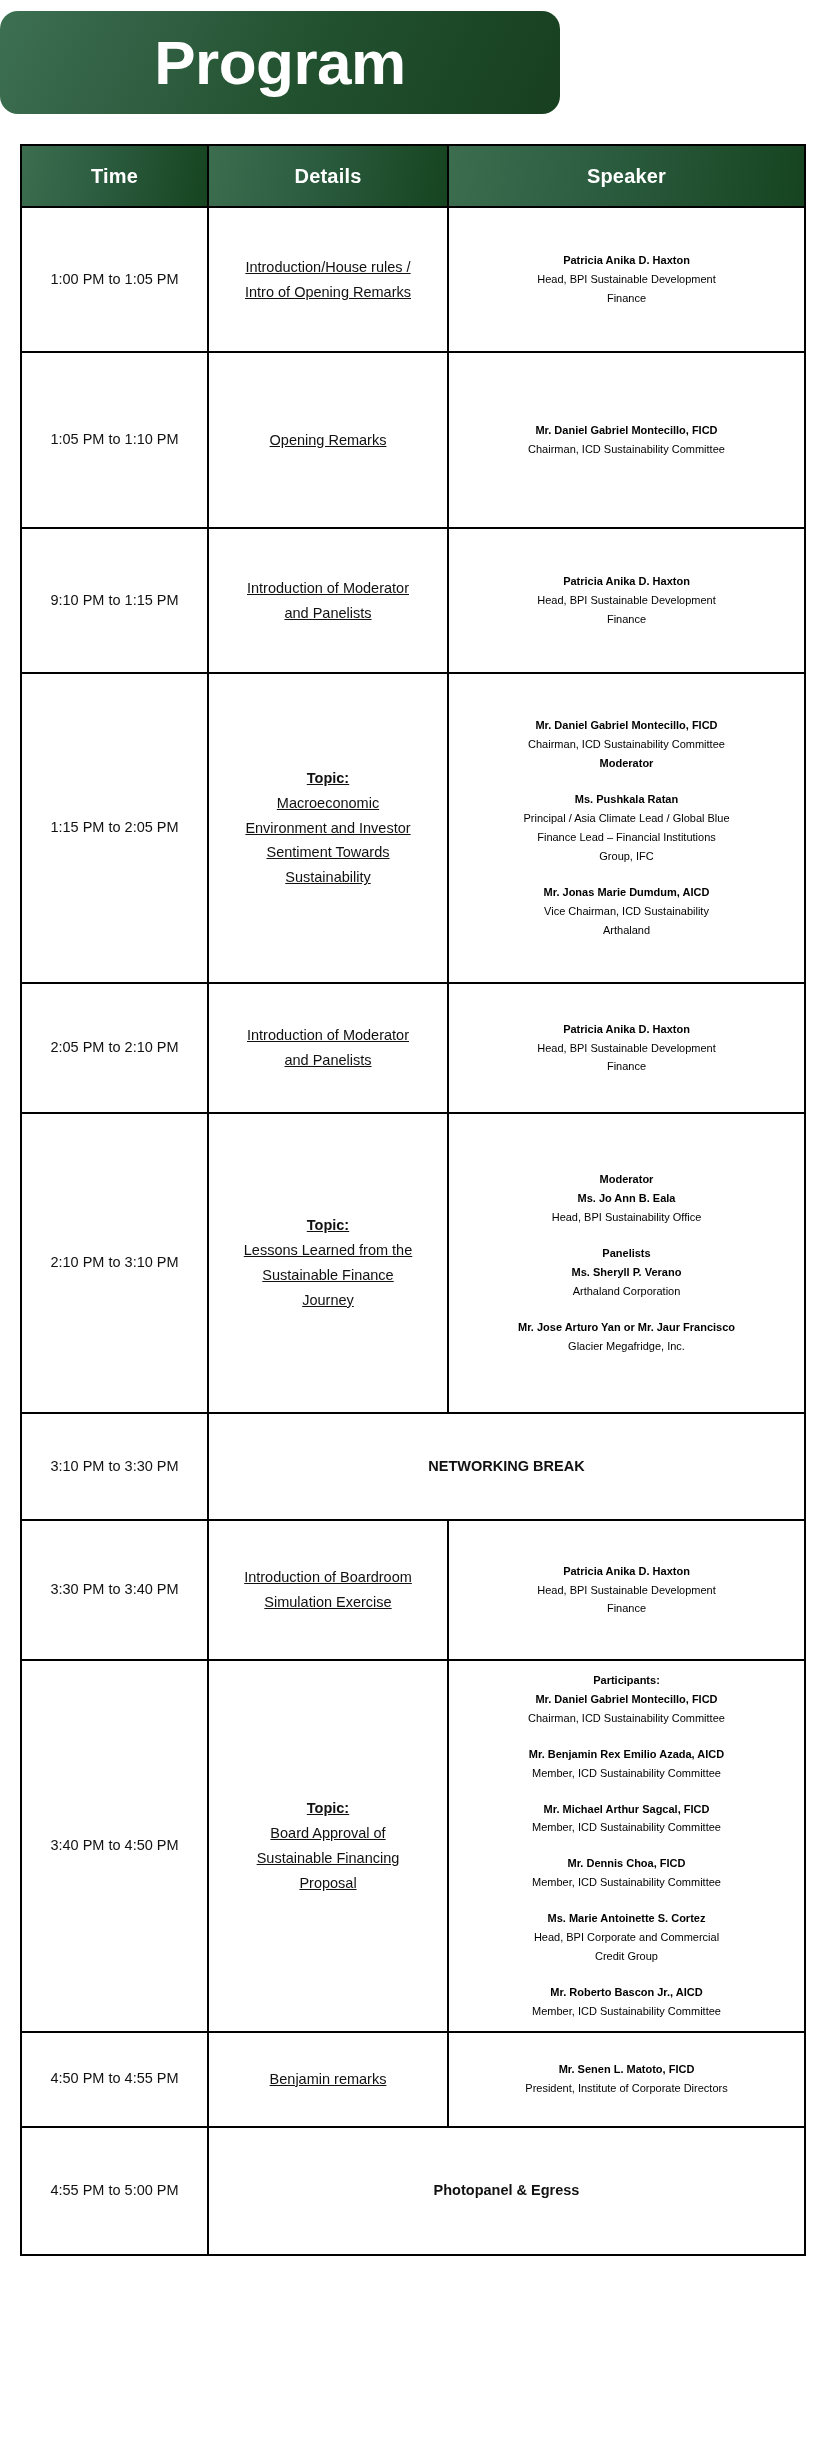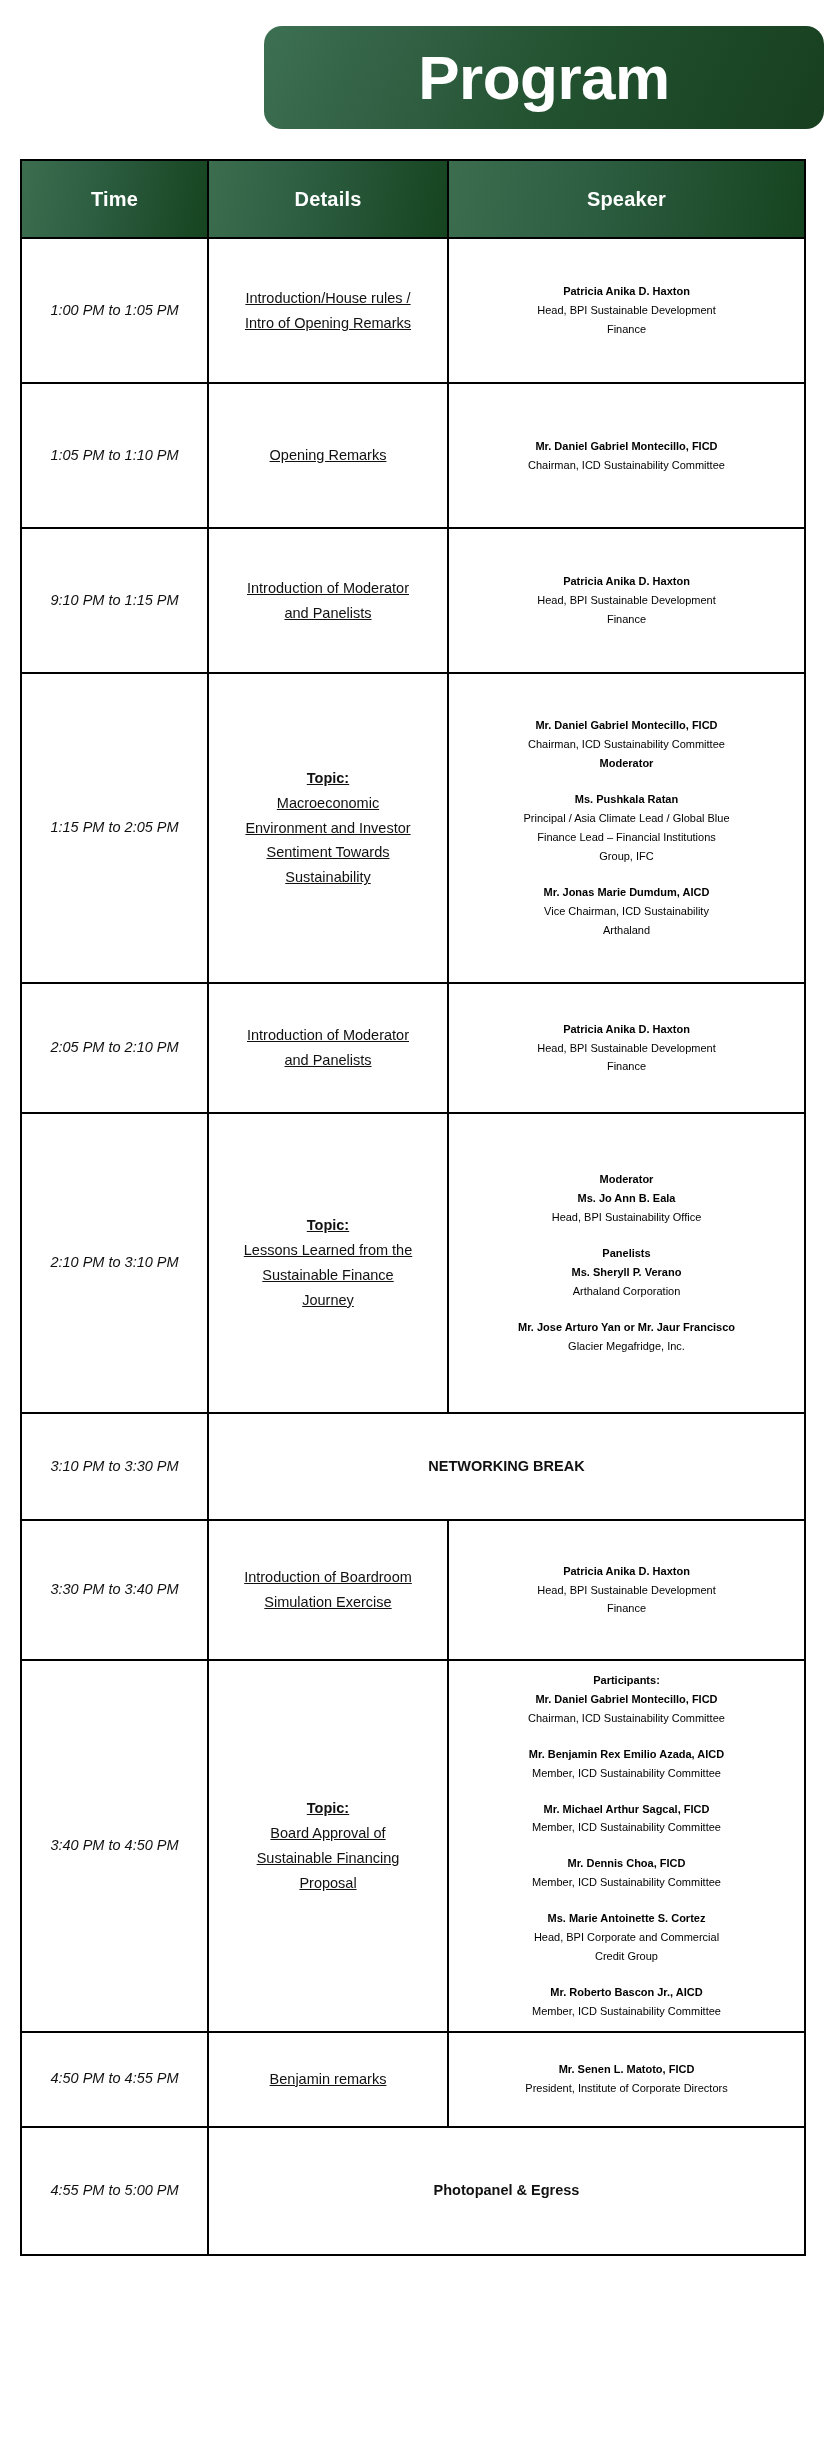--- a/index.html
+++ b/index.html
@@ -19,22 +19,22 @@
     position: relative;
     width: 824px;
     min-height: 2437px;
     box-sizing: border-box;
     background: #ffffff;
   }
 
   
   .title-banner-wrap {
     display: flex;
-    justify-content: flex-end;
-    padding-top: 26px;
+    justify-content: flex-start;
+    padding-top: 11px;
   }
   .title-banner {
     width: 560px;
     height: 103px;
     border-radius: 18px;
     background: linear-gradient(115deg, #3d7052 0%, #336246 22%, #22512f 55%, #173f20 100%);
     display: flex;
     align-items: center;
     justify-content: center;
     box-sizing: border-box;
@@ -70,35 +70,34 @@
     text-align: center;
     padding: 10px 8px;
     box-sizing: border-box;
   }
 
   
   thead th {
     color: #ffffff;
     font-size: 20px;
     font-weight: 700;
-    height: 78px;
+    height: 62px;
     padding: 0;
     letter-spacing: 0.2px;
   }
   th.h-time { background: linear-gradient(100deg, #3b6d4e 0%, #2f6044 35%, #164420 100%); }
   th.h-det  { background: linear-gradient(100deg, #3b6d4e 0%, #2f6044 35%, #164420 100%); }
   th.h-spk  { background: linear-gradient(100deg, #3b6d4e 0%, #2f6044 35%, #164420 100%); }
 
   
   td.time {
     font-size: 14.5px;
     font-weight: 400;
     line-height: 1.5;
     color: #111111;
-    font-style: italic;
   }
   td.details {
     font-size: 14.5px;
     line-height: 1.72;
     color: #111111;
     text-decoration: underline;
   }
   td.speaker {
     font-size: 11px;
     line-height: 1.72;
@@ -149,21 +148,21 @@
               <span class="line">Intro of Opening Remarks</span>
             </td>
             <td class="speaker">
               <div class="blk">
                 <span class="line bold">Patricia Anika D. Haxton</span>
                 <span class="line">Head, BPI Sustainable Development</span>
                 <span class="line">Finance</span>
               </div>
             </td>
           </tr>
-          <tr style="height: 145px;">
+          <tr style="height: 176px;">
             <td class="time">1:05 PM to 1:10 PM</td>
             <td class="details">
               <span class="line">Opening Remarks</span>
             </td>
             <td class="speaker">
               <div class="blk">
                 <span class="line bold">Mr. Daniel Gabriel Montecillo, FICD</span>
                 <span class="line">Chairman, ICD Sustainability Committee</span>
               </div>
             </td>

